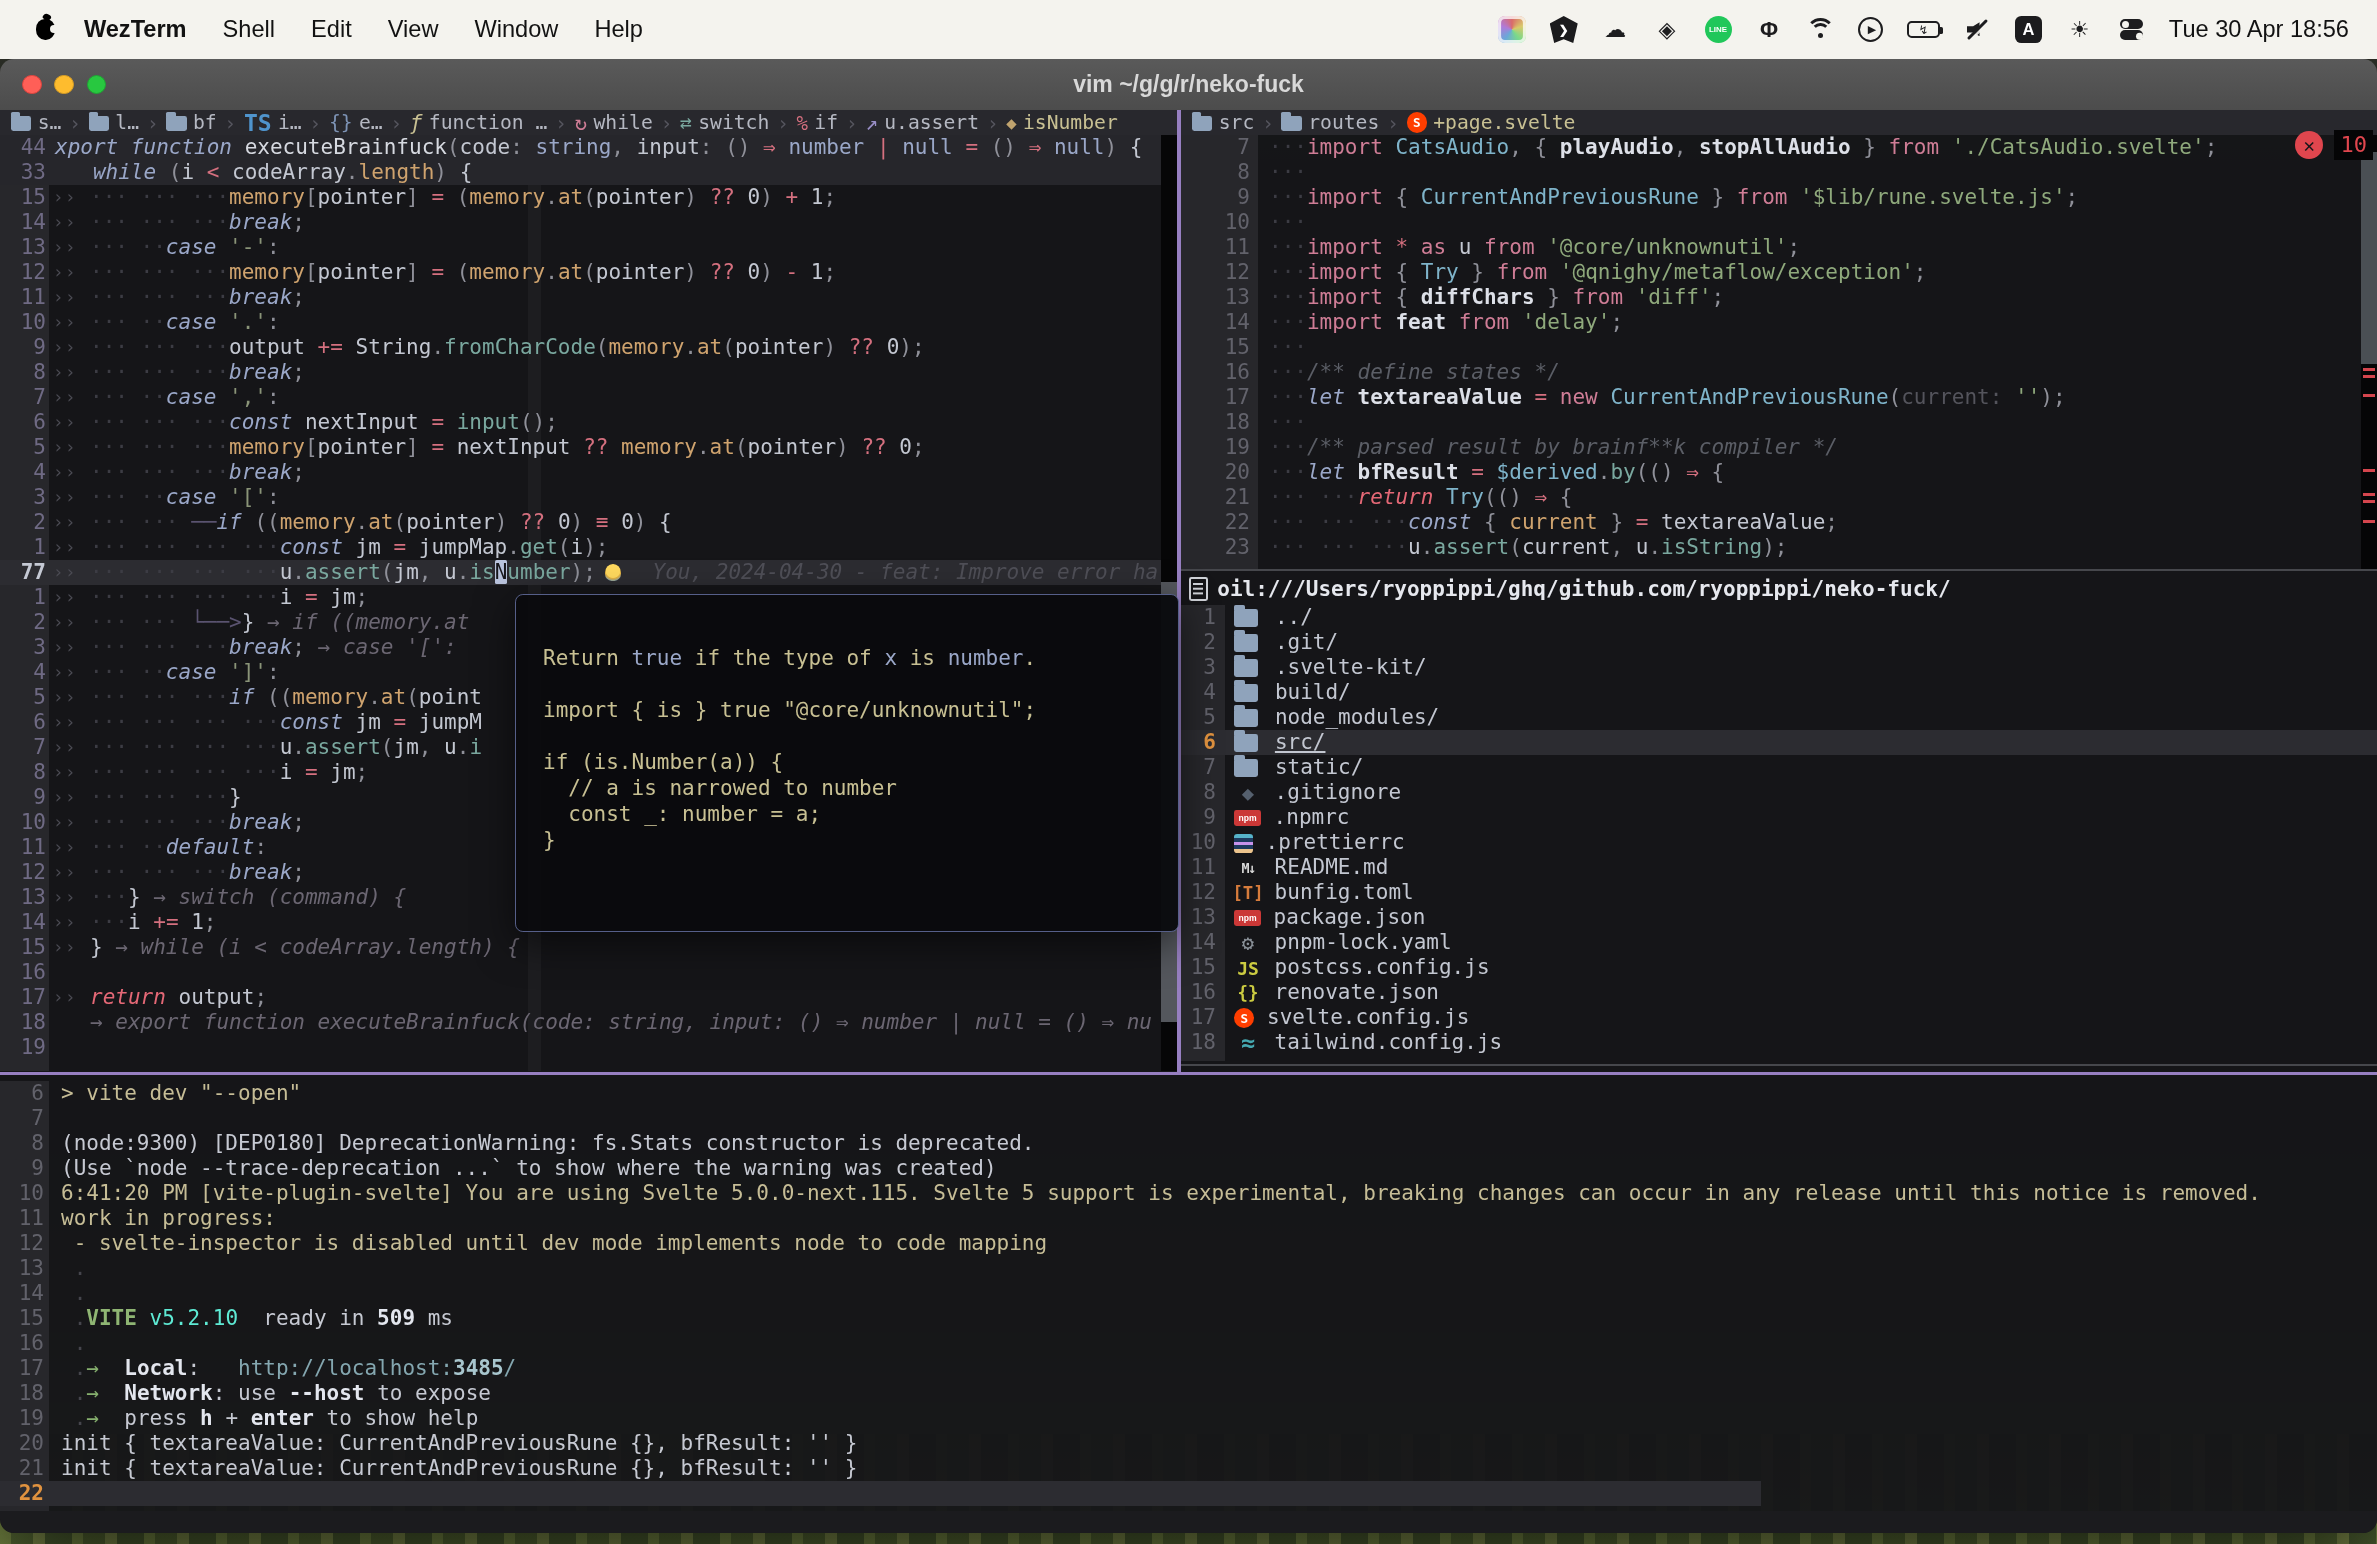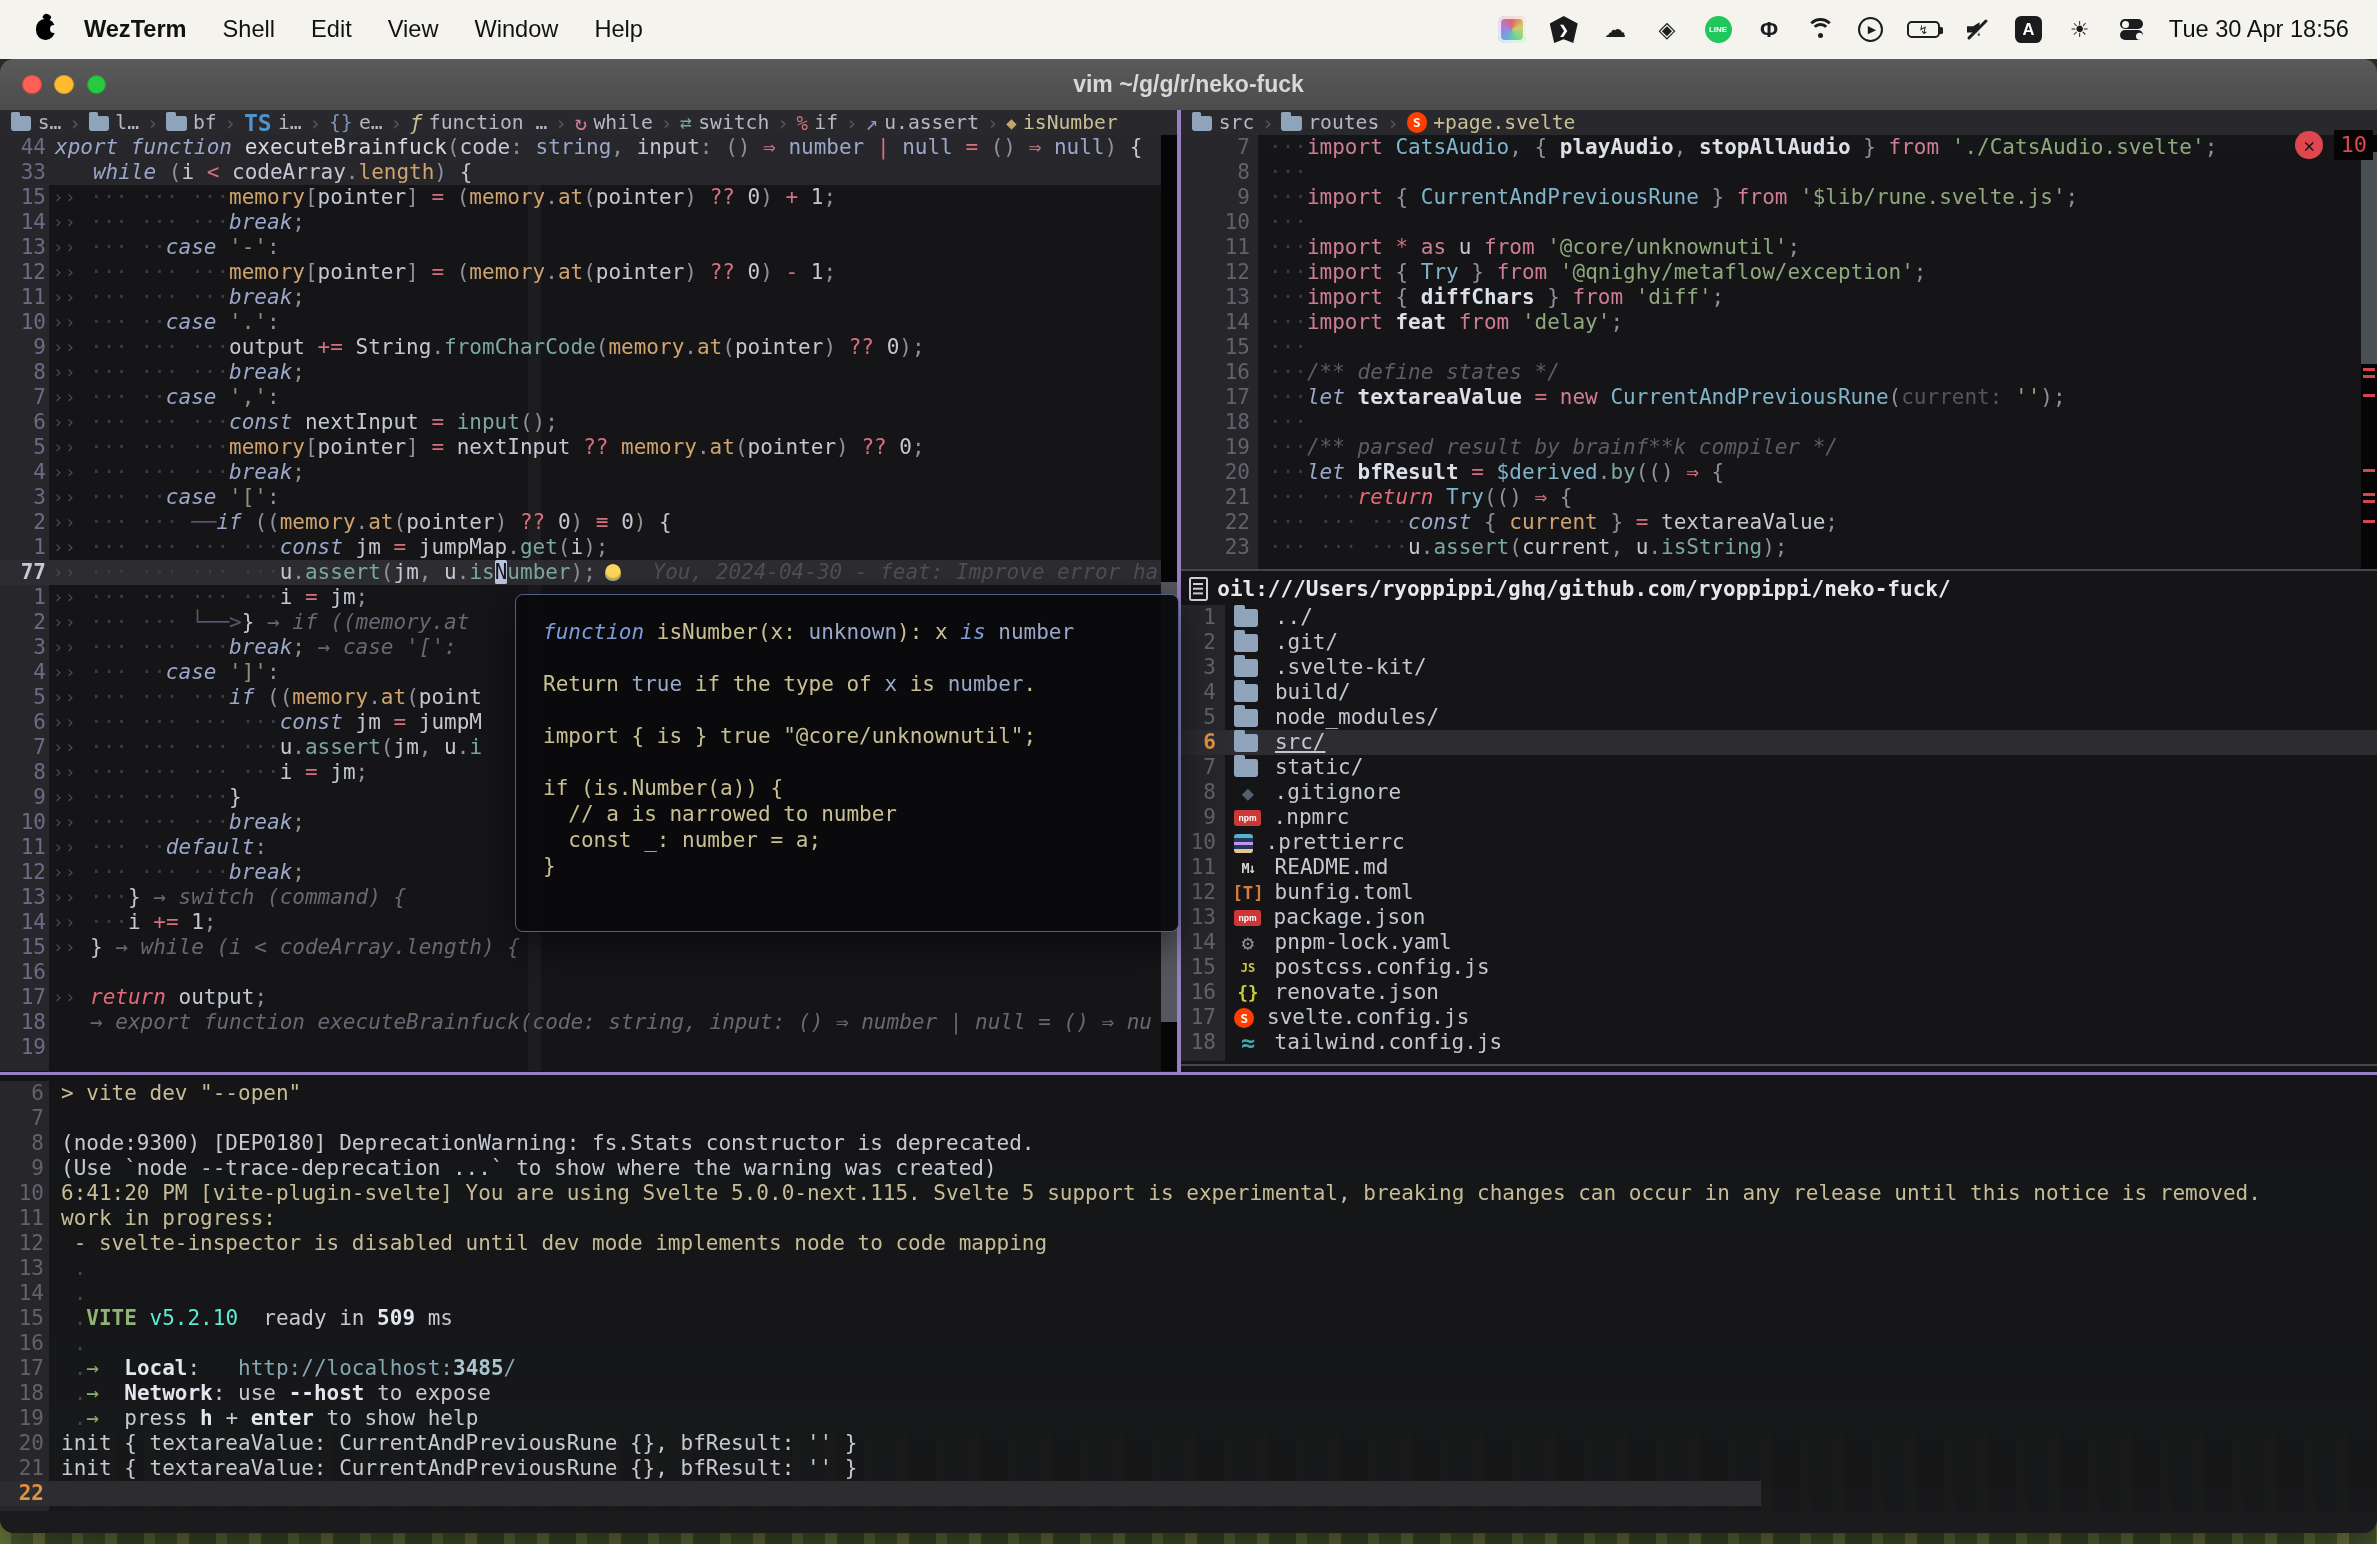--- a/index.html
+++ b/index.html
@@ -133,21 +133,21 @@
   .orow.current .oname { text-decoration:underline; }
   .oi { display:inline-flex; align-items:center; justify-content:center; width:28px; margin-right:12.6px; vertical-align:middle; font-size:17.3px; }
   .oi-folder { width:23.6px; height:17.3px; background:#8fa3bb; border-radius:1.6px 2.4px 2.4px 2.4px; position:relative; margin-right:17.3px; }
   .oi-folder::before { content:""; position:absolute; top:-4.7px; left:0; width:11px; height:5.5px; background:#8fa3bb; border-radius:1.6px 1.6px 0 0; }
   .oi-git { color:#55606e; font-size:20.4px; }
   .oi-npm { background:#cb3837; color:#fff; font-size:8.6px; font-weight:bold; height:15.7px; width:27px; border-radius:2.4px; font-family:"Liberation Sans",sans-serif; }
   .oi-prettier { width:19px; height:19px; border-radius:3.1px; background:repeating-linear-gradient(180deg,#56b3c9 0 3.9px,#1e3a5f 3.9px 7.9px,#c792ea 7.9px 11px,#1e3a5f 11px 15px,#ecc48d 15px 19px); }
   .oi-md { color:#d8d8d8; font-weight:bold; font-size:13.4px; letter-spacing:-1.6px; }
   .oi-toml { color:#d77c3c; font-weight:bold; font-size:17.3px; }
   .oi-gear { color:#8a9199; font-size:20.4px; }
-  .oi-js { color:#cbcb41; font-weight:bold; font-size:12px; }
+  .oi-js { color:#cbcb41; font-weight:bold; font-size:18px; }
   .oi-braces { color:#cbcb41; font-weight:bold; font-size:17.3px; }
   .oi-svelte { width:20.4px; height:20.4px; border-radius:50%; background:#ff3e00; color:#fff; font-weight:bold; font-size:12.6px; }
   .oi-tw { color:#45a8b0; font-weight:bold; font-size:23.6px; }
 
   
   .term-pane { position:absolute; left:0; top:965px; width:2377px; height:458px; overflow:hidden; }
   .term-gutter-bg { position:absolute; left:0; top:5.5px; width:49px; height:430px; background:#27272b; }
   .term-rows { position:absolute; top:5.5px; left:0; right:0; }
   .trow { padding-left:61px; }
   .trow .lnum { left:0; width:44px; color:#62626b; }
@@ -378,21 +378,20 @@
           <div class="trow"><span class="lnum">18</span><span class="ltext"><span class="t t-dim2"> .</span><span class="t t-garr">→</span><span class="t t-w">  </span><span class="t t-wb">Network</span><span class="t t-w">: use </span><span class="t t-wb">--host</span><span class="t t-w"> to expose</span></span></div>
           <div class="trow"><span class="lnum">19</span><span class="ltext"><span class="t t-dim2"> .</span><span class="t t-garr">→</span><span class="t t-w">  press </span><span class="t t-wb">h</span><span class="t t-w"> + </span><span class="t t-wb">enter</span><span class="t t-w"> to show help</span></span></div>
           <div class="trow"><span class="lnum">20</span><span class="ltext"><span class="t t-w">init { textareaValue: CurrentAndPreviousRune {}, bfResult: '' }</span></span></div>
           <div class="trow"><span class="lnum">21</span><span class="ltext"><span class="t t-w">init { textareaValue: CurrentAndPreviousRune {}, bfResult: '' }</span></span></div>
           <div class="trow current"><span class="lnum">22</span><span class="ltext"></span></div>
         </div>
       <div class="cmdline"></div>
     </div>
 
     <div class="popup" id="popup">
-        <div class="prow"><span class="t t-kI">function </span><span class="t t-pfn">isNumber</span><span class="t t-ppu">(</span><span class="t t-pv">x</span><span class="t t-ppu">: </span><span class="t t-pty">unknown</span><span class="t t-ppu">): </span><span class="t t-pv">x </span><span class="t t-kI">is </span><span class="t t-pty">number</span></div>
         <div class="prow"></div>
         <div class="prow"><span class="t t-pc">Return </span><span class="t t-pty">true</span><span class="t t-pc"> if the type of </span><span class="t t-pty">x</span><span class="t t-pc"> is </span><span class="t t-pty">number</span><span class="t t-pc">.</span></div>
         <div class="prow"></div>
         <div class="prow"><span class="t t-pc">import { is } true "@core/unknownutil";</span></div>
         <div class="prow"></div>
         <div class="prow"><span class="t t-pc">if (is.Number(a)) {</span></div>
         <div class="prow"><span class="t t-pc">  // a is narrowed to number</span></div>
         <div class="prow"><span class="t t-pc">  const _: number = a;</span></div>
         <div class="prow"><span class="t t-pc">}</span></div>
       </div>

